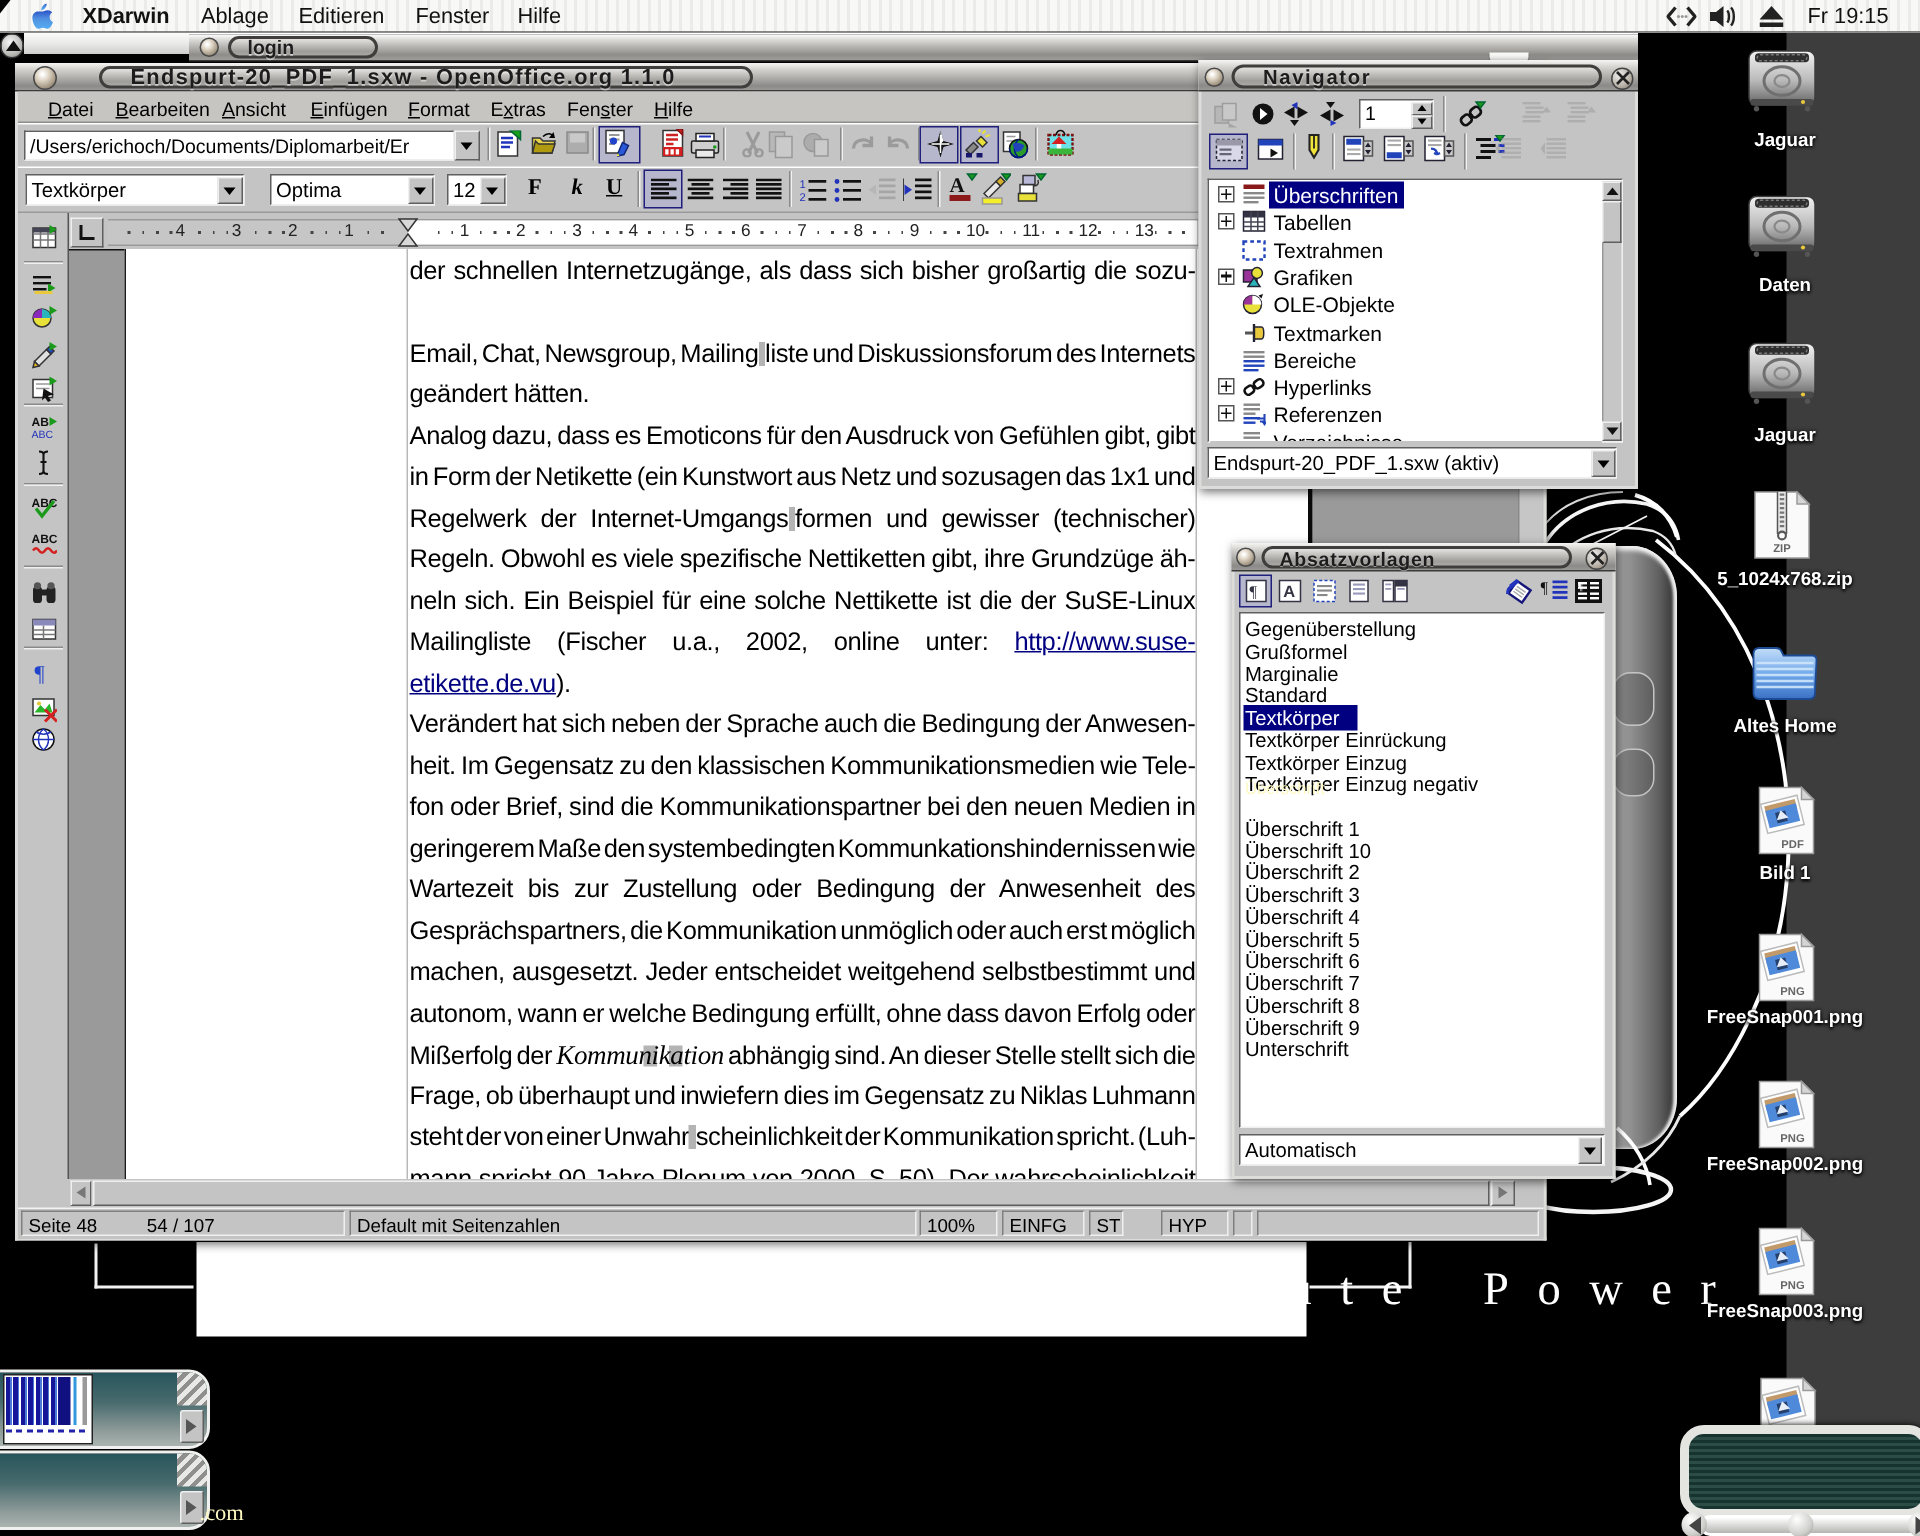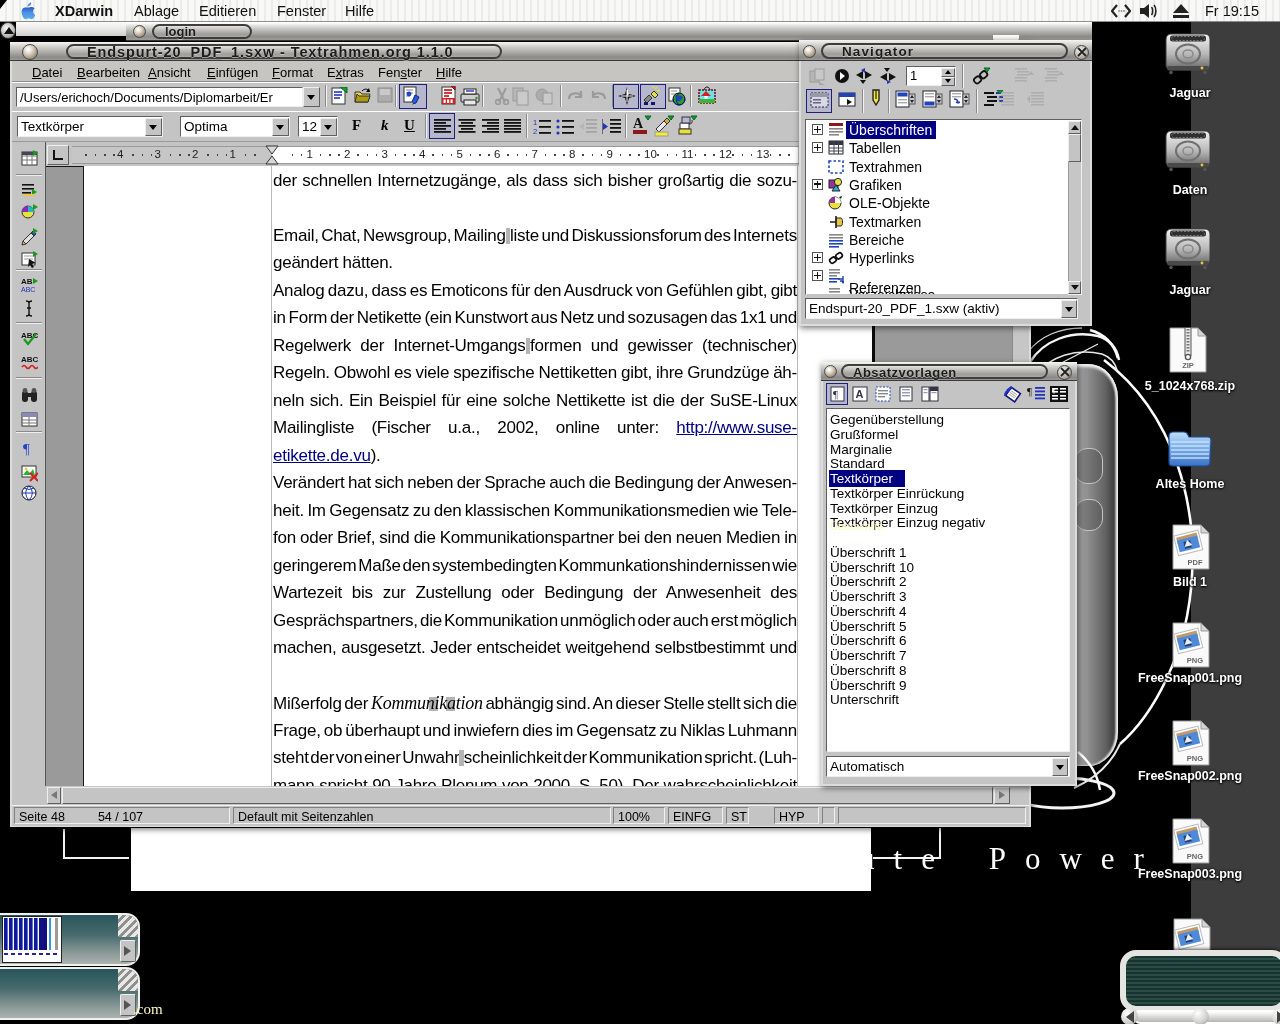--- a/index.html
+++ b/index.html
@@ -240,21 +240,21 @@
 <div class="abs bead" style="left:133px;top:25px;width:13px;height:13px"></div>
 <div class="abs capsule" style="left:152px;top:23.5px;width:100px;height:15px"></div>
 <div class="abs ttext" style="left:165px;top:24px;font-size:13px">login</div>
 <div class="abs" style="left:993px;top:35px;width:26px;height:7px;background:#fbfbf9;border-radius:0 0 4px 4px;box-shadow:0 1px 1px rgba(0,0,0,.4)"></div>
 
 <div id="oo">
 <div class="abs" style="left:10px;top:42px;width:1021px;height:785px;background:#c4c4c4;border:2px solid #dcdcda;border-top:none;box-shadow:1px 2px 6px rgba(0,0,0,.6)"></div>
 <div class="abs" style="left:10px;top:42px;width:1021px;height:19px;background:linear-gradient(#f5f5f3,#d2d1ce 25%,#a9a8a5 60%,#8b8a88 85%,#999895);border-bottom:1px solid #3a3a3a"></div>
 <div class="abs bead" style="left:22px;top:44px;width:16px;height:16px"></div>
 <div class="abs capsule" style="left:66px;top:43.5px;width:436px;height:15.5px"></div>
-<div class="abs" style="left:87px;top:44px;font-size:14.5px;color:#1c1c1c;white-space:nowrap;font-weight:bold;letter-spacing:.9px;text-shadow:0 1px 0 rgba(255,255,255,.45)">Endspurt-20_PDF_1.sxw - Textrahmen.org 1.1.0</div>
+<div class="abs" style="left:87px;top:44px;font-size:14.5px;color:#1c1c1c;white-space:nowrap;font-weight:bold;letter-spacing:.9px;text-shadow:0 1px 0 rgba(255,255,255,.45)">Endspurt-20_PDF_1.sxw - OpenOffice.org 1.1.0</div>
 <div class="abs" style="left:12px;top:61px;width:1017px;height:21px;background:#c6c5c2;border-bottom:1px solid #8e8e8e"></div>
 <div class="abs" style="left:32px;top:65px;font-size:13px;color:#000;white-space:nowrap;"><u>D</u>atei</div>
 <div class="abs" style="left:77px;top:65px;font-size:13px;color:#000;white-space:nowrap;"><u>B</u>earbeiten</div>
 <div class="abs" style="left:148px;top:65px;font-size:13px;color:#000;white-space:nowrap;"><u>A</u>nsicht</div>
 <div class="abs" style="left:207px;top:65px;font-size:13px;color:#000;white-space:nowrap;"><u>E</u>infügen</div>
 <div class="abs" style="left:272px;top:65px;font-size:13px;color:#000;white-space:nowrap;"><u>F</u>ormat</div>
 <div class="abs" style="left:327px;top:65px;font-size:13px;color:#000;white-space:nowrap;">E<u>x</u>tras</div>
 <div class="abs" style="left:378px;top:65px;font-size:13px;color:#000;white-space:nowrap;">Fen<u>s</u>ter</div>
 <div class="abs" style="left:436px;top:65px;font-size:13px;color:#000;white-space:nowrap;"><u>H</u>ilfe</div>
 <div class="abs" style="left:12px;top:82px;width:1017px;height:29px;background:#c4c4c4;border-top:1px solid #fff"></div>
@@ -707,20 +707,21 @@
 <div class="dl" id="dl8" style="word-spacing:1.1px;left:190px;top:227.0px">neln sich. Ein Beispiel für eine solche Nettikette ist die der SuSE-Linux</div>
 <div class="dl" id="dl9" style="word-spacing:12.83px;left:190px;top:254.5px">Mailingliste (Fischer u.a., 2002, online unter: <span style="color:#000080;text-decoration:underline">http://www.suse-</span></div>
 <div class="dl" id="dl10" style="left:190px;top:282.0px"><span style="color:#000080;text-decoration:underline">etikette.de.vu</span>).</div>
 <div class="dl" id="dl11" style="word-spacing:-0.91px;left:190px;top:309.5px">Verändert hat sich neben der Sprache auch die Bedingung der Anwesen-</div>
 <div class="dl" id="dl12" style="word-spacing:-0.96px;left:190px;top:337.0px">heit. Im Gegensatz zu den klassischen Kommunikationsmedien wie Tele-</div>
 <div class="dl" id="dl13" style="word-spacing:-0.38px;left:190px;top:364.5px">fon oder Brief, sind die Kommunikationspartner bei den neuen Medien in</div>
 <div class="dl" id="dl14" style="word-spacing:-2.7px;left:190px;top:392.0px">geringerem Maße den systembedingten Kommunkationshindernissen wie</div>
 <div class="dl" id="dl15" style="word-spacing:5.41px;left:190px;top:419.5px">Wartezeit bis zur Zustellung oder Bedingung der Anwesenheit des</div>
 <div class="dl" id="dl16" style="word-spacing:-2.32px;left:190px;top:447.0px">Gesprächspartners, die Kommunikation unmöglich oder auch erst möglich</div>
 <div class="dl" id="dl17" style="word-spacing:0.35px;left:190px;top:474.5px">machen, ausgesetzt. Jeder entscheidet weitgehend selbstbestimmt und</div>
+<div class="dl" id="dl18" style="word-spacing:-1.14px;left:190px;top:502.0px">autonom, wann er welche Bedingung erfüllt, ohne dass davon Erfolg oder</div>
 <div class="dl" id="dl19" style="word-spacing:-1.73px;left:190px;top:529.5px">Mißerfolg der <i style="font-family:'Liberation Serif',serif;font-size:18px">Kommunikation</i> abhängig sind. An dieser Stelle stellt sich die</div>
 <div class="dl" id="dl20" style="word-spacing:-1.35px;left:190px;top:557.0px">Frage, ob überhaupt und inwiefern dies im Gegensatz zu Niklas Luhmann</div>
 <div class="dl" id="dl21" style="word-spacing:-2.81px;left:190px;top:584.5px">steht der von einer Unwahr<span class="shy">‑</span>scheinlichkeit der Kommunikation spricht. (Luh-</div>
 <div class="dl" id="dl22" style="word-spacing:0.17px;left:190px;top:612.0px">mann spricht 90 Jahre Plenum von 2000, S. 50). Der wahrscheinlichkeit</div>
 </div>
 </div>
 <div class="abs" style="left:1012px;top:166px;width:16px;height:620px;background:#c6c6c6;border-left:1px solid #8a8a8a"></div>
 <div class="abs" style="left:12px;top:786px;width:1017px;height:19px;background:#c4c4c4"></div>
 <div class="abs btn3d" style="left:47px;top:787px;width:14px;height:17px"></div>
 <div class="abs" style="left:51px;top:791px;width:0;height:0;border-right:6px solid #777;border-top:4.5px solid transparent;border-bottom:4.5px solid transparent"></div>
@@ -984,21 +985,21 @@
         <rect x="1" y="4" width="11" height="1.6"></rect>
         <rect x="1" y="7" width="8" height="1.6"></rect>
       </g>
       <g fill="#2244bb">
         <rect x="1" y="10" width="11" height="1.6"></rect>
         <rect x="1" y="13" width="8" height="1.6"></rect>
       </g>
       <path d="M10,11 L15,11 M15,8 L15,13 L12,13" stroke="#2244bb" fill="none" stroke-width="1.4"></path>
       <path d="M13,13 L17,13 L15,16 Z" fill="#2244bb"></path>
     </svg>
-<div class="abs" style="left:849px;top:268.4000000000001px;font-size:14px;color:#000;white-space:nowrap;margin-top:12px;">Referenzen</div>
+<div class="abs" style="left:849px;top:268.4000000000001px;font-size:14px;color:#000;white-space:nowrap;">Referenzen</div>
 <svg class="abs" style="left:828px;top:286.7000000000001px;" width="16" height="16" viewBox="0 0 16 16">
       <g fill="#888">
         <rect x="1" y="1" width="11" height="1.6"></rect>
         <rect x="1" y="4" width="11" height="1.6"></rect>
       </g>
     </svg>
 <div class="abs" style="left:849px;top:286.7000000000001px;font-size:14px;color:#000;white-space:nowrap;">Verzeichnisse</div>
 <div class="abs" style="left:806.5px;top:293.5px;width:261px;height:12px;background:#c4c4c4"></div>
 <div class="abs sunk" style="left:805px;top:298px;width:273px;height:21px"></div>
 <div class="abs" style="left:809px;top:301px;font-size:13.5px;color:#000;white-space:nowrap;">Endspurt-20_PDF_1.sxw (aktiv)</div>

